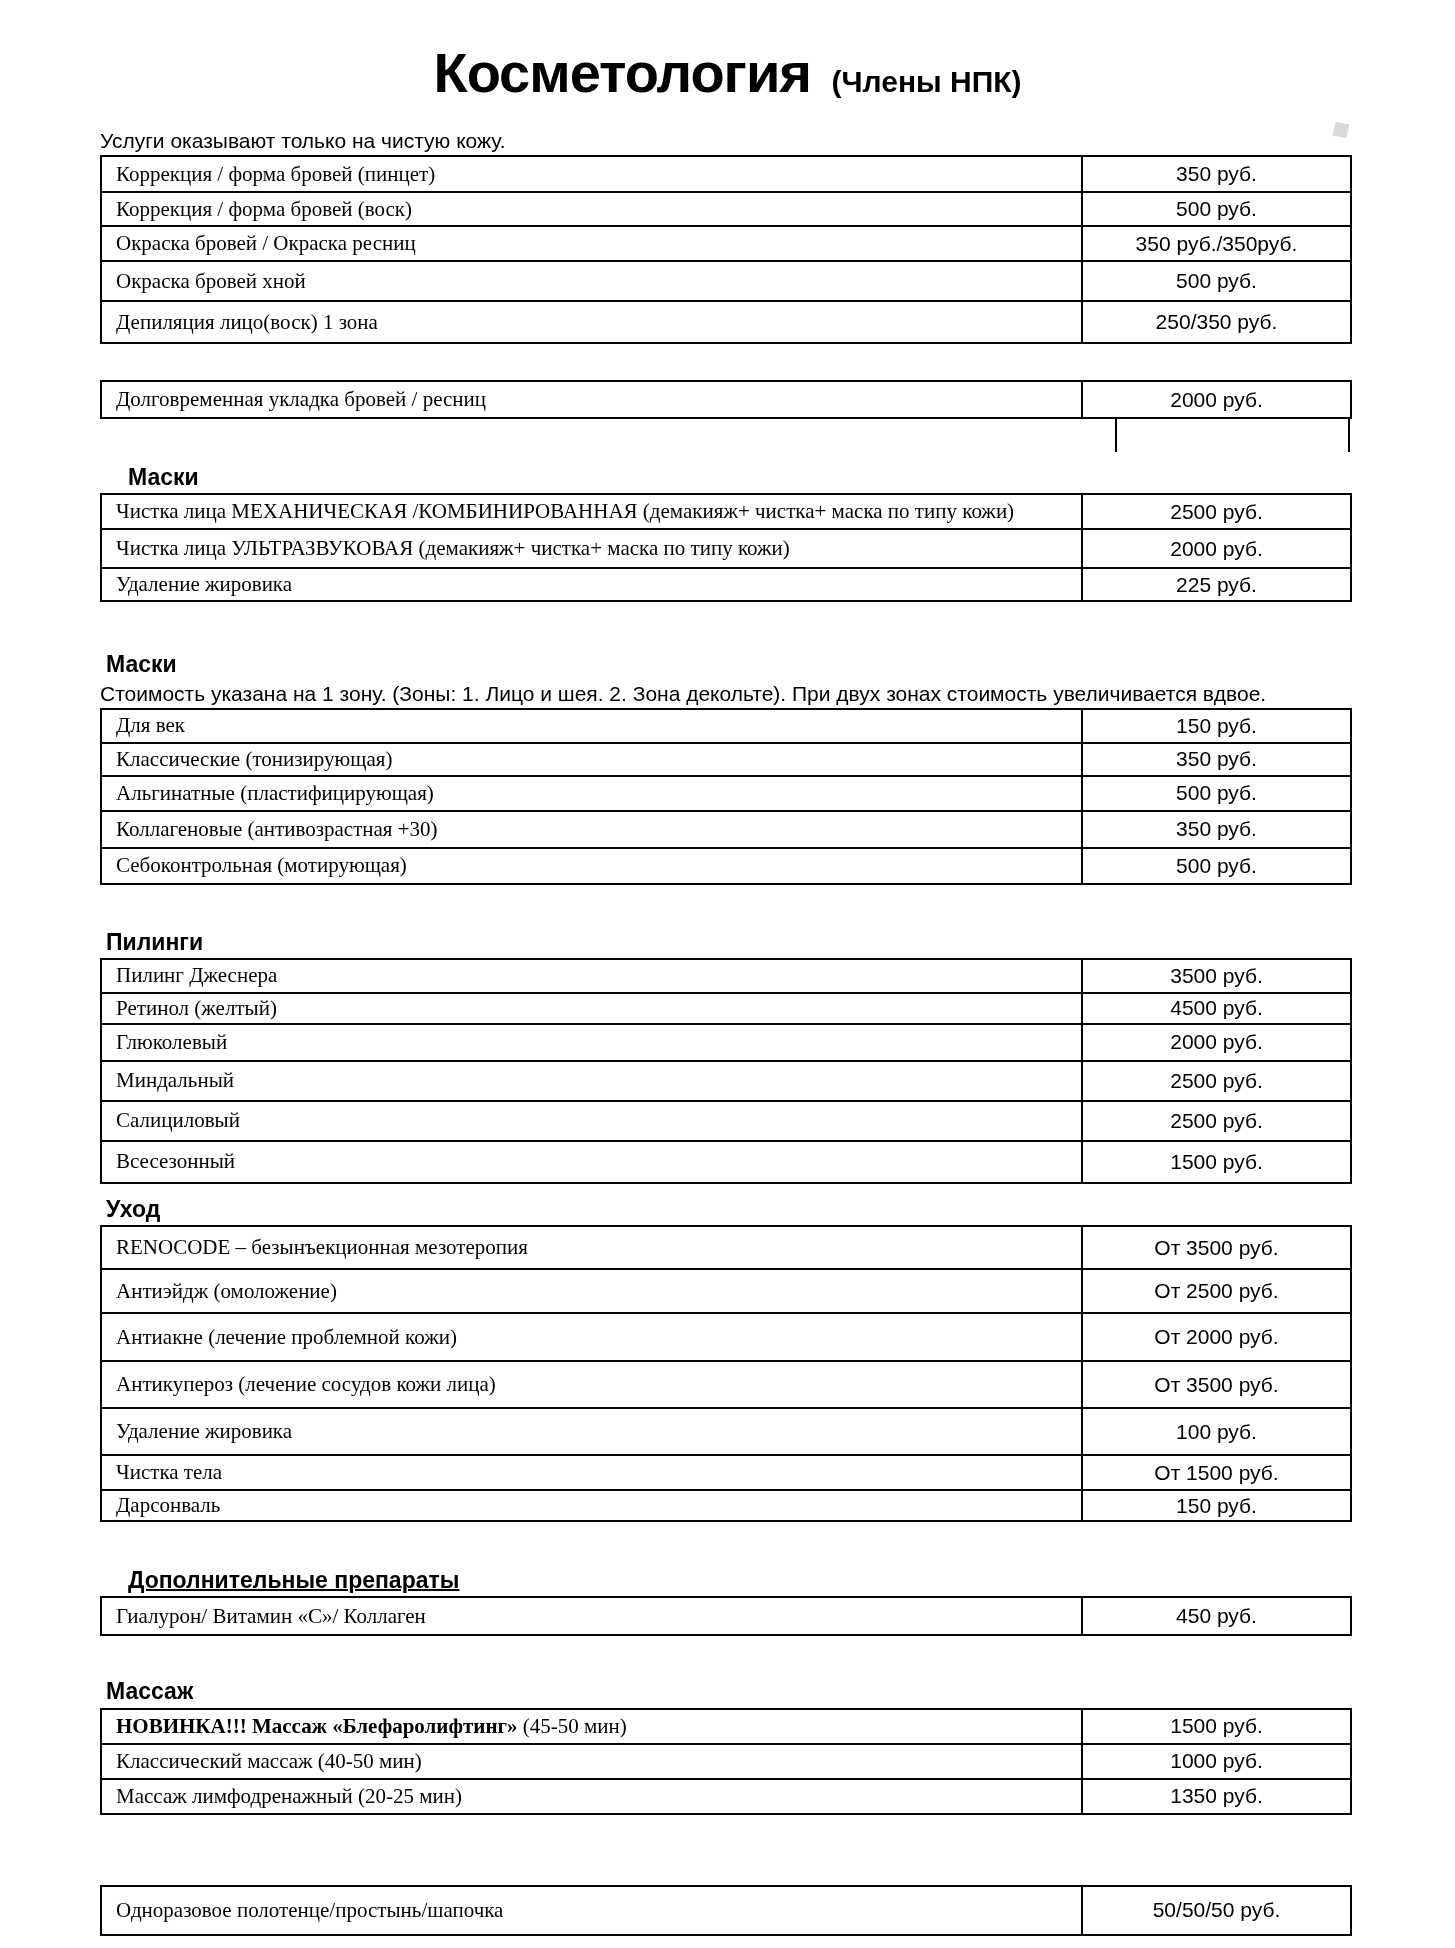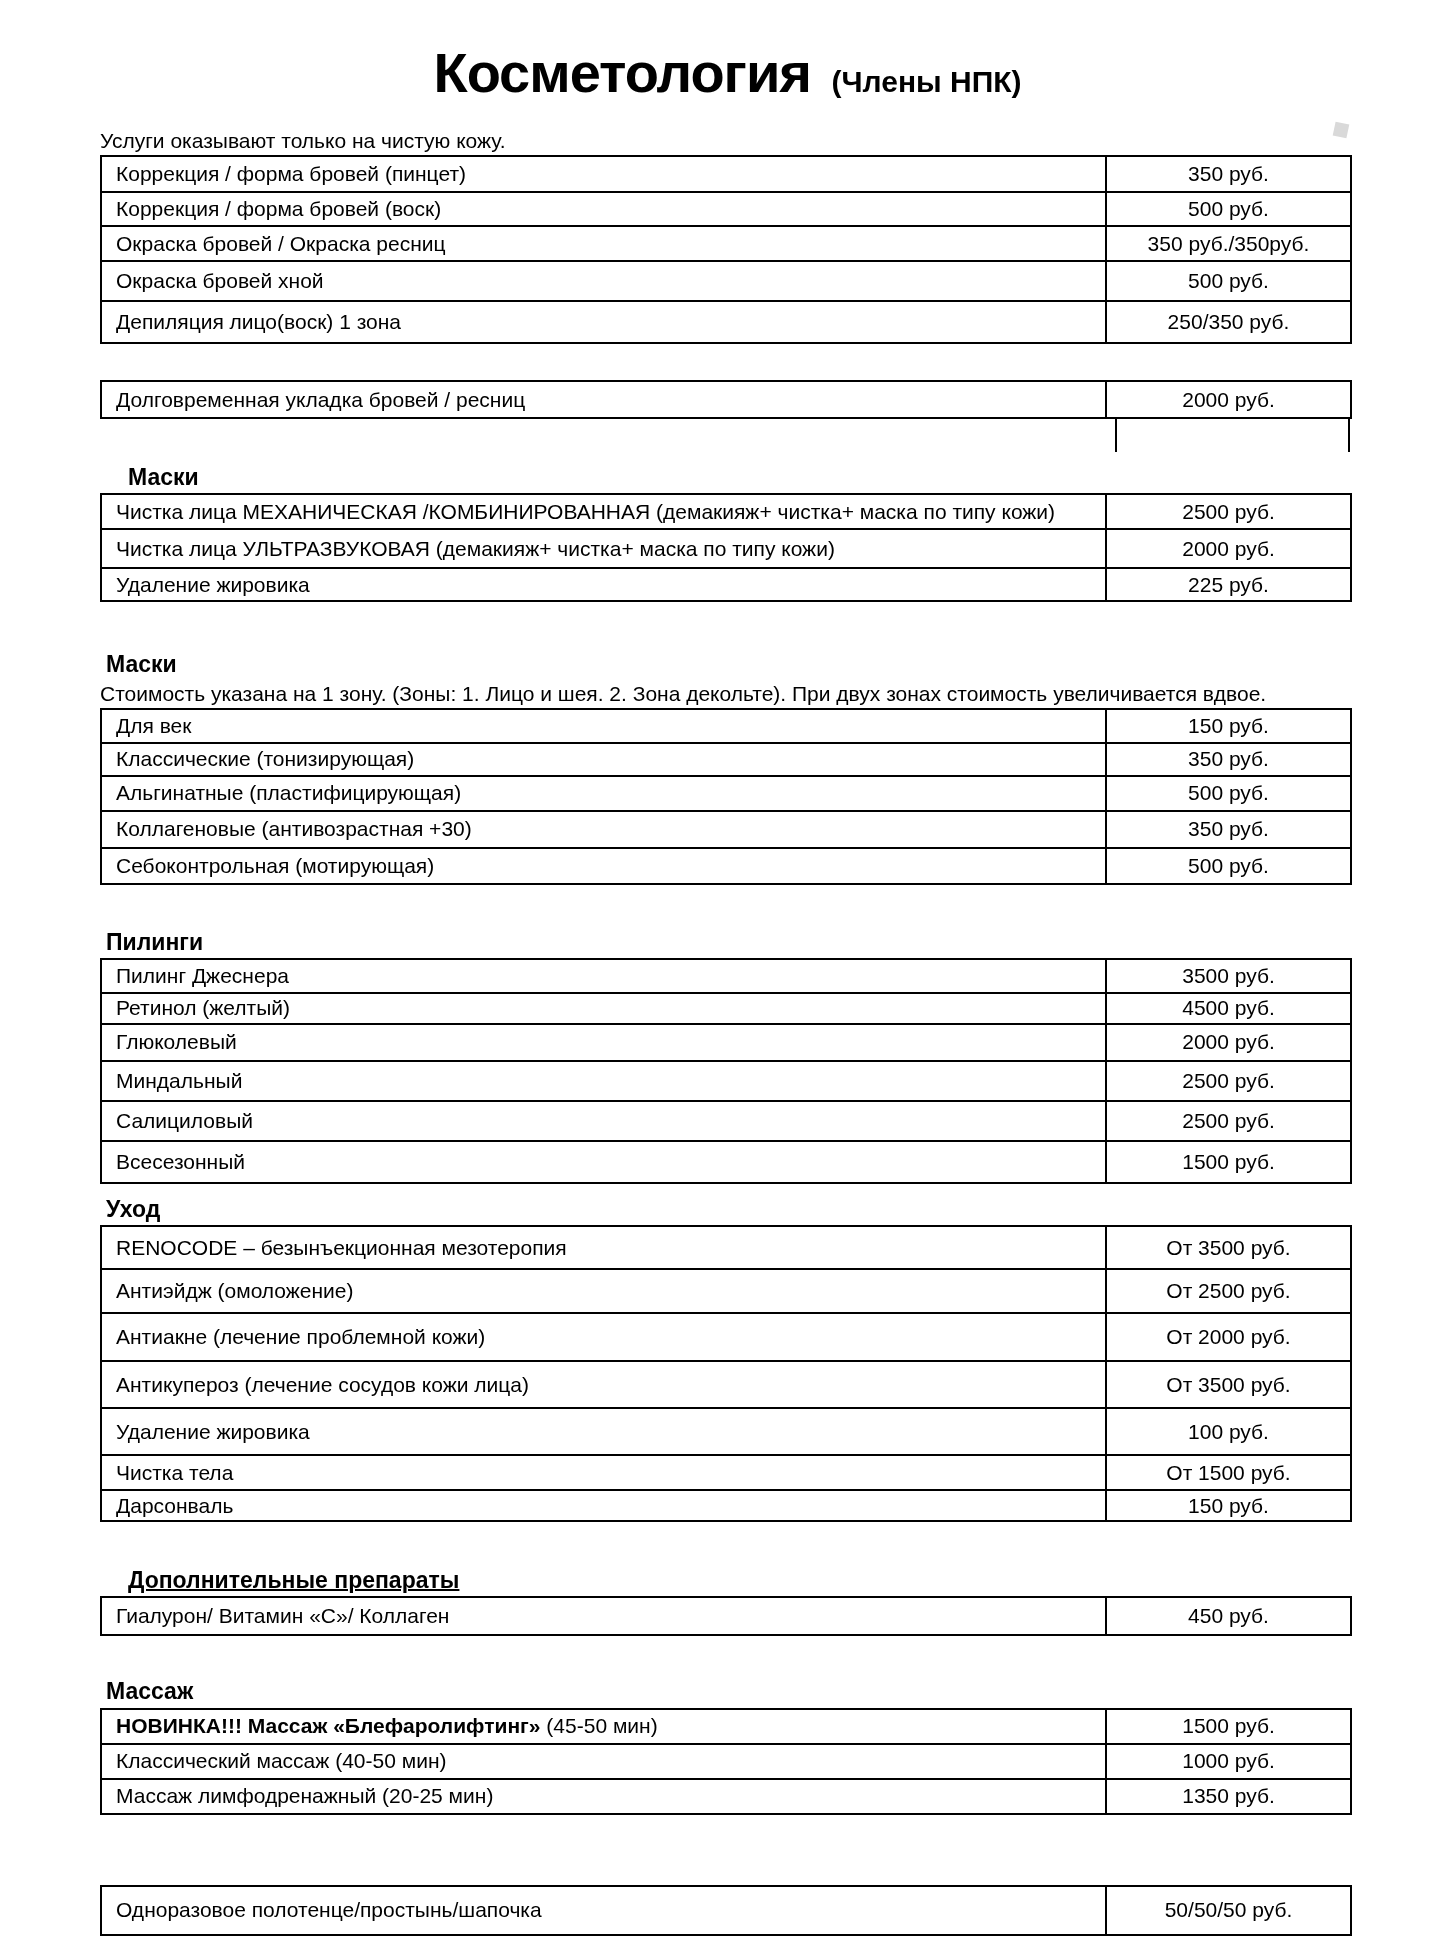--- a/index.html
+++ b/index.html
@@ -37,22 +37,22 @@
   table {
     border-collapse: collapse;
     width: 1252px;
     table-layout: fixed;
   }
   td {
     border: 2px solid #000;
     font-size: 21px;
     vertical-align: middle;
   }
-  td.label { padding: 2px 24px 2px 14px; }
-  td.price { width: 235px; text-align: center; padding: 2px 4px; }
+  td.label { padding: 2px 24px 2px 14px; font-family: Liberation Serif, serif; }
+  td.price { width: 235px; text-align: center; padding: 2px 16px; }
   .phantom-cell {
     width: 235px; height: 33px;
     margin-left: 1015px;
     box-sizing: border-box;
     border-left: 2px solid #000;
     border-right: 2px solid #000;
   }
   .footer-note { font-size: 21px; margin: 10px 0 0 100px; }
 
   

